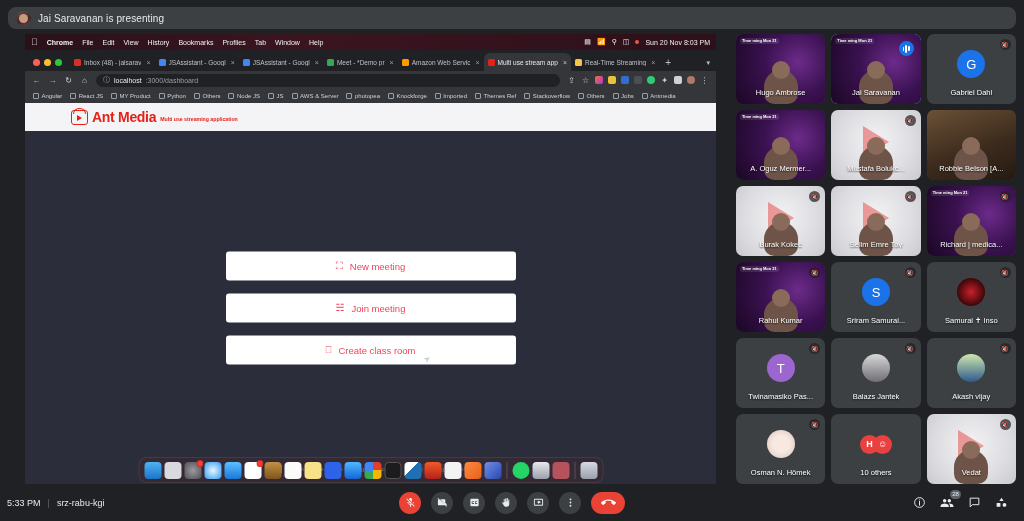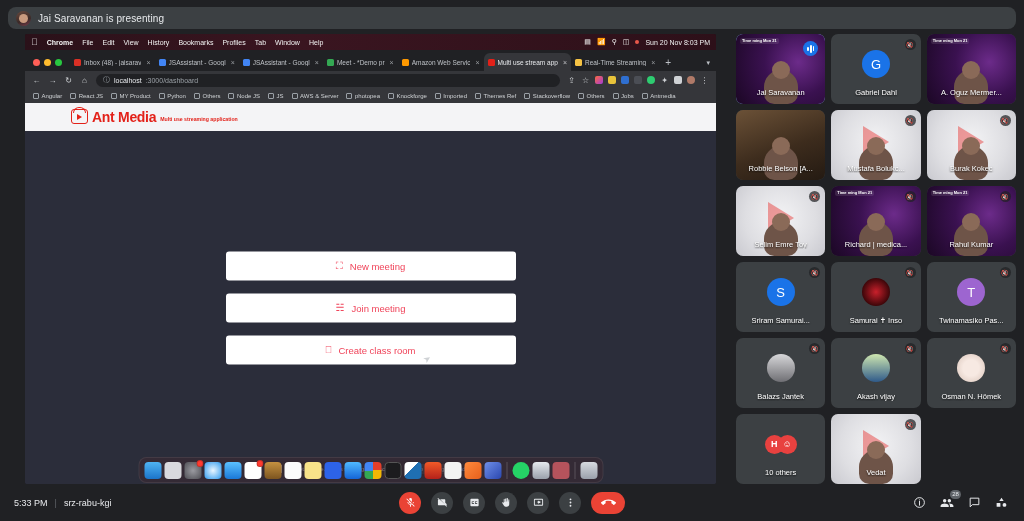--- a/index.html
+++ b/index.html
@@ -90,21 +90,21 @@
   .bm .bmico {
     width: 6px; height: 6px; border: 1px solid #9aa0a6; border-radius: 1px;
   }
 
   
   .page { height: calc(100% - 53px); background: #2b2d3a; position: relative; }
   .page-header {
     height: 28px; background: #f4f4f6; display: flex; align-items: center;
     padding-left: 46px; gap: 5px;
   }
-  .antlogo { display: flex; align-items: flex-start; gap: 4px; }
+  .antlogo { display: flex; align-items: flex-end; gap: 4px; }
   .antmark {
     width: 17px; height: 15px; border: 1.7px solid #e32119; border-radius: 3px;
     position: relative; display: flex; align-items: center; justify-content: center;
   }
   .antmark::before {
     content: ""; position: absolute; top: -3.5px; left: 1px; width: 11px; height: 5px;
     border: 1.6px solid #e32119; border-bottom: none; border-radius: 6px 6px 0 0;
   }
   .antplay {
     width: 0; height: 0; border-left: 5px solid #e32119;
@@ -224,21 +224,21 @@
     display: flex; align-items: center; justify-content: center;
     color: #fff; font-size: 9px; font-weight: bold;
   }
   .ob + .ob { margin-left: -6px; }
 
   
   .bottombar {
     position: absolute; left: 0; bottom: 0; width: 1024px; height: 37px;
     background: #202124; display: flex; align-items: center;
   }
-  .bb-left { width: 300px; padding-left: 14px; color: #e8eaed; font-size: 9px;
+  .bb-left { width: 300px; padding-left: 7px; color: #e8eaed; font-size: 9px;
     display: flex; align-items: center; gap: 7px; }
   .bb-left .sep { color: #5f6368; }
   .bb-center { flex: 1 1 auto; display: flex; justify-content: center; align-items: center; gap: 10px; }
   .cbtn {
     width: 22px; height: 22px; border-radius: 50%; background: #3c4043;
     display: flex; align-items: center; justify-content: center;
     color: #e8eaed; font-size: 9px; cursor: pointer;
   }
   .cbtn.red { background: #ea4335; }
   .cbtn.hang { width: 34px; border-radius: 11px; background: #ea4335; }
@@ -492,20 +492,26 @@
             <span class="dock-sep"></span>
             <span class="dock-ico" style="background:linear-gradient(180deg,#d7dae0,#9aa0ab)"></span>
           </div>
         </div>
       </div>
     </div>
   </div>
 
   <div class="grid">
 
+    <div class="tile">
+      <div class="vbg purple"></div>
+      <div class="person-blob head"></div>
+      <div class="cornerlogo">Time ming Mon 21</div>
+      <div class="name">Hugo Ambrose</div>
+    </div>
 
     <div class="tile speaking">
       <div class="vbg purple"></div>
       <div class="person-blob head"></div>
       <div class="cornerlogo">Time ming Mon 21</div>
       <div class="speak-ind">
           <i></i>
           <i></i>
           <i></i>
         </div>
@@ -519,31 +525,31 @@
     </div>
 
     <div class="tile">
       <div class="vbg purple"></div>
       <div class="person-blob head"></div>
       <div class="cornerlogo">Time ming Mon 21</div>
       <div class="name">A. Oguz Mermer...</div>
     </div>
 
     <div class="tile">
-      <div class="vbg office"></div>
-      <div class="person-blob head"></div>
-      <div class="name">Robbie Belson [A...</div>
-    </div>
-
-    <div class="tile">
       <div class="vbg whitelogo"></div>
       <div class="redplay"></div>
       <div class="person-blob head"></div>
       <div class="mute">🔇</div>
       <div class="name">Mustafa Bolukc...</div>
+    </div>
+
+    <div class="tile">
+      <div class="vbg office"></div>
+      <div class="person-blob head"></div>
+      <div class="name">Robbie Belson [A...</div>
     </div>
 
     <div class="tile">
       <div class="vbg whitelogo"></div>
       <div class="redplay"></div>
       <div class="person-blob head"></div>
       <div class="mute">🔇</div>
       <div class="name">Burak Kokec</div>
     </div>
 

